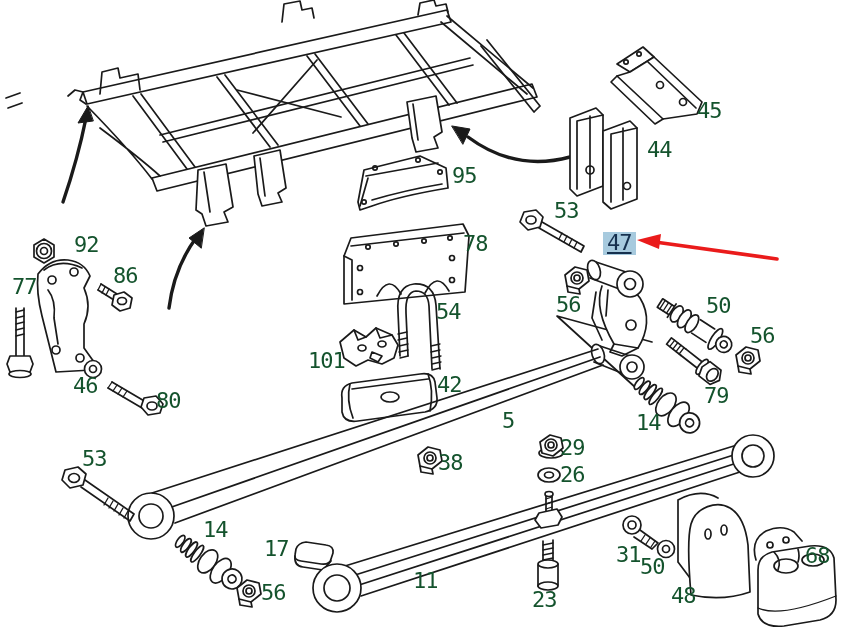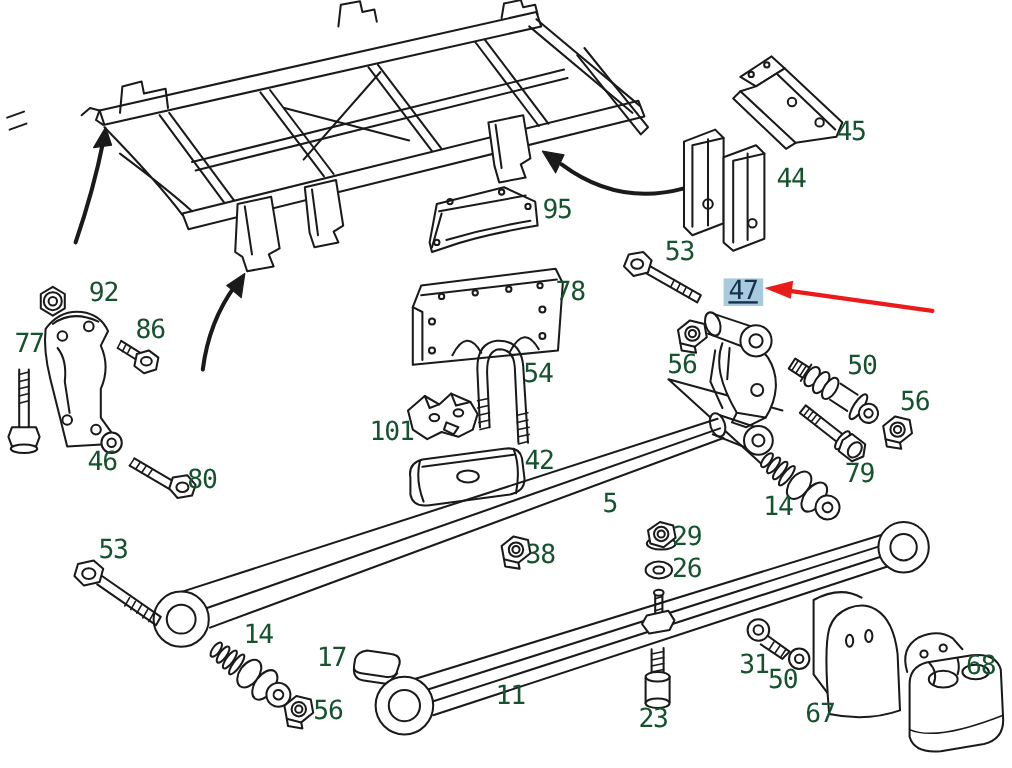--- a/index.html
+++ b/index.html
@@ -347,21 +347,21 @@
 <span class="lbl" style="left:704px;top:385px">79</span>
 <span class="lbl" style="left:636px;top:412px">14</span>
 <span class="lbl" style="left:502px;top:410px">5</span>
 <span class="lbl" style="left:438px;top:452px">38</span>
 <span class="lbl" style="left:560px;top:437px">29</span>
 <span class="lbl" style="left:560px;top:464px">26</span>
 <span class="lbl" style="left:413px;top:570px">11</span>
 <span class="lbl" style="left:532px;top:589px">23</span>
 <span class="lbl" style="left:616px;top:544px">31</span>
 <span class="lbl" style="left:640px;top:556px">50</span>
-<span class="lbl" style="left:671px;top:585px">67</span>
+<span class="lbl" style="left:671px;top:585px">48</span>
 <span class="lbl" style="left:805px;top:545px">68</span>
 <span class="lbl" style="left:697px;top:100px">45</span>
 <span class="lbl" style="left:647px;top:139px">44</span>
 
 <svg id="overlay-art" width="843" height="640" viewBox="0 0 843 640">
   <g>
     <path d="M777,259 L655,242" stroke="#ea1b1b" stroke-width="3.6" fill="none" stroke-linecap="round"></path>
     <polygon points="637,240 661,234 659,249" fill="#ea1b1b"></polygon>
   </g>
 </svg>

